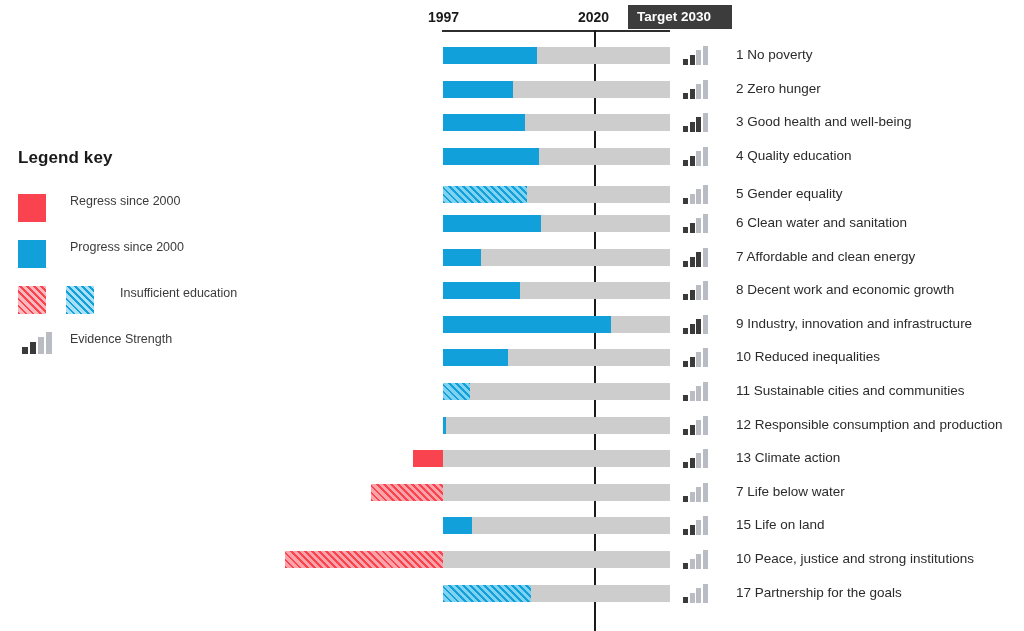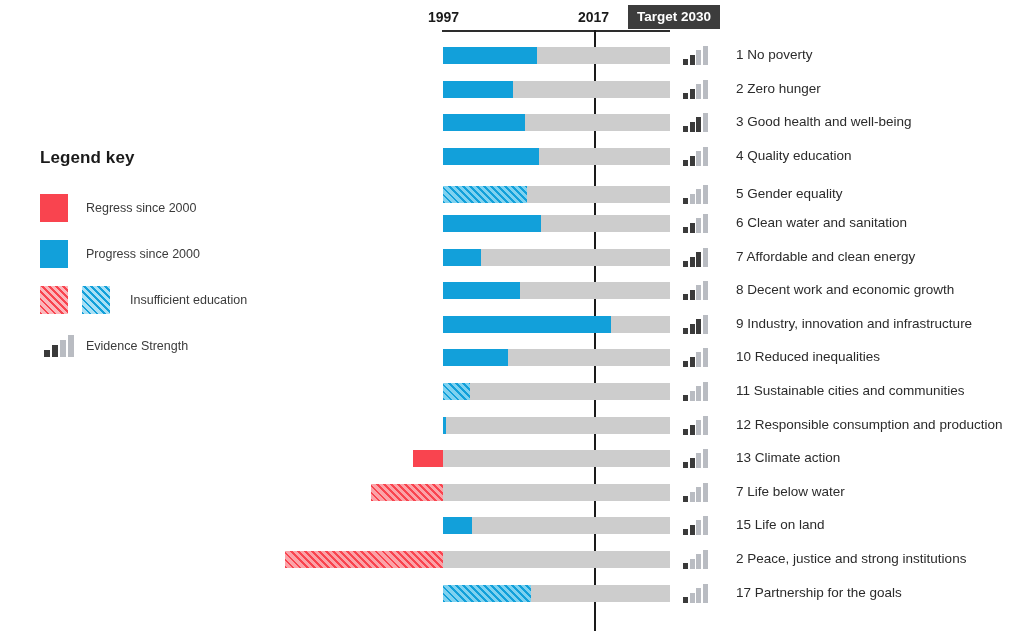--- a/index.html
+++ b/index.html
@@ -10,26 +10,26 @@
     font-family: "Liberation Sans", sans-serif;
     overflow: hidden;
   }
   #page {
     position: relative;
     width: 1024px; height: 631px;
     background: #ffffff;
   }
 
   
-  #legend { position: absolute; left: 40px; top: 148px; width: 250px; }
+  #legend { position: absolute; left: 18px; top: 148px; width: 250px; }
   #legend-title {
     font-size: 17px; font-weight: bold; color: #1a1a1a;
     letter-spacing: .1px; margin: 0 0 26px 0;
   }
-  .legend-row { display: flex; align-items: center; margin-bottom: 18px; height: 28px; }
+  .legend-row { display: flex; margin-bottom: 18px; height: 28px; gap: 6px; }
   .swatch { width: 28px; height: 28px; flex: 0 0 28px; }
   .swatch.regress { background: #f9444f; }
   .swatch.progress { background: #12a0da; }
   .swatch.hatch-red {
     background-color: #fbb7bb;
     background-image: repeating-linear-gradient(45deg,
       #f9444f 0px, #f9444f 2px, rgba(255,255,255,0) 2px, rgba(255,255,255,0) 5px);
   }
   .swatch.hatch-blue {
     background-color: #a9e0f5;
@@ -63,21 +63,21 @@
   .axis-tick-label {
     position: absolute; top: 9px;
     font-size: 14px; font-weight: bold; color: #1a1a1a;
   }
   #tick-2000 { left: 428px; }
   #tick-2020 { left: 578px; }
   #target-badge {
     position: absolute; left: 628px; top: 5px;
     background: #3c3c3c; color: #ffffff;
     font-size: 13.5px; font-weight: bold;
-    padding: 4px 9px 5px 9px;
+    padding: 4px 21px 5px 9px;
     white-space: nowrap;
   }
   #vline-2020 {
     position: absolute; left: 594px; top: 30px; width: 2px; height: 601px;
     background: #1a1a1a;
   }
 
   .row { position: absolute; left: 0; width: 860px; height: 34px; }
   .track {
     position: absolute; left: 443px; top: 9px;
@@ -143,21 +143,21 @@
         <div class="eb b3 off"></div>
         <div class="eb b4 off"></div>
       </div>
       <div class="legend-label">Evidence Strength</div>
     </div>
   </div>
 
   <div id="chart">
     <div id="axis-line"></div>
     <div class="axis-tick-label" id="tick-2000">1997</div>
-    <div class="axis-tick-label" id="tick-2020">2017</div>
+    <div class="axis-tick-label" id="tick-2020">2020</div>
     <div id="target-badge">Target 2030</div>
     <div id="vline-2020"></div>
 
     <div id="rows">
         <div class="row" style="top: 38px;">
           <div class="track"></div>
           <div class="seg blue" style="left: 443px; width: 94px;"></div>
           <div class="row-ev">
             <div class="eb b1 on"></div>
             <div class="eb b2 on"></div>
@@ -322,21 +322,21 @@
         </div>
         <div class="row" style="top: 542px;">
           <div class="track"></div>
           <div class="seg red-h" style="left: 285px; width: 158px;"></div>
           <div class="row-ev">
             <div class="eb b1 on"></div>
             <div class="eb b2 off"></div>
             <div class="eb b3 off"></div>
             <div class="eb b4 off"></div>
           </div>
-          <div class="row-label">2 Peace, justice and strong institutions</div>
+          <div class="row-label">10 Peace, justice and strong institutions</div>
         </div>
         <div class="row" style="top: 575.6px;">
           <div class="track"></div>
           <div class="seg blue-h" style="left: 443px; width: 88px;"></div>
           <div class="row-ev">
             <div class="eb b1 on"></div>
             <div class="eb b2 off"></div>
             <div class="eb b3 off"></div>
             <div class="eb b4 off"></div>
           </div>

